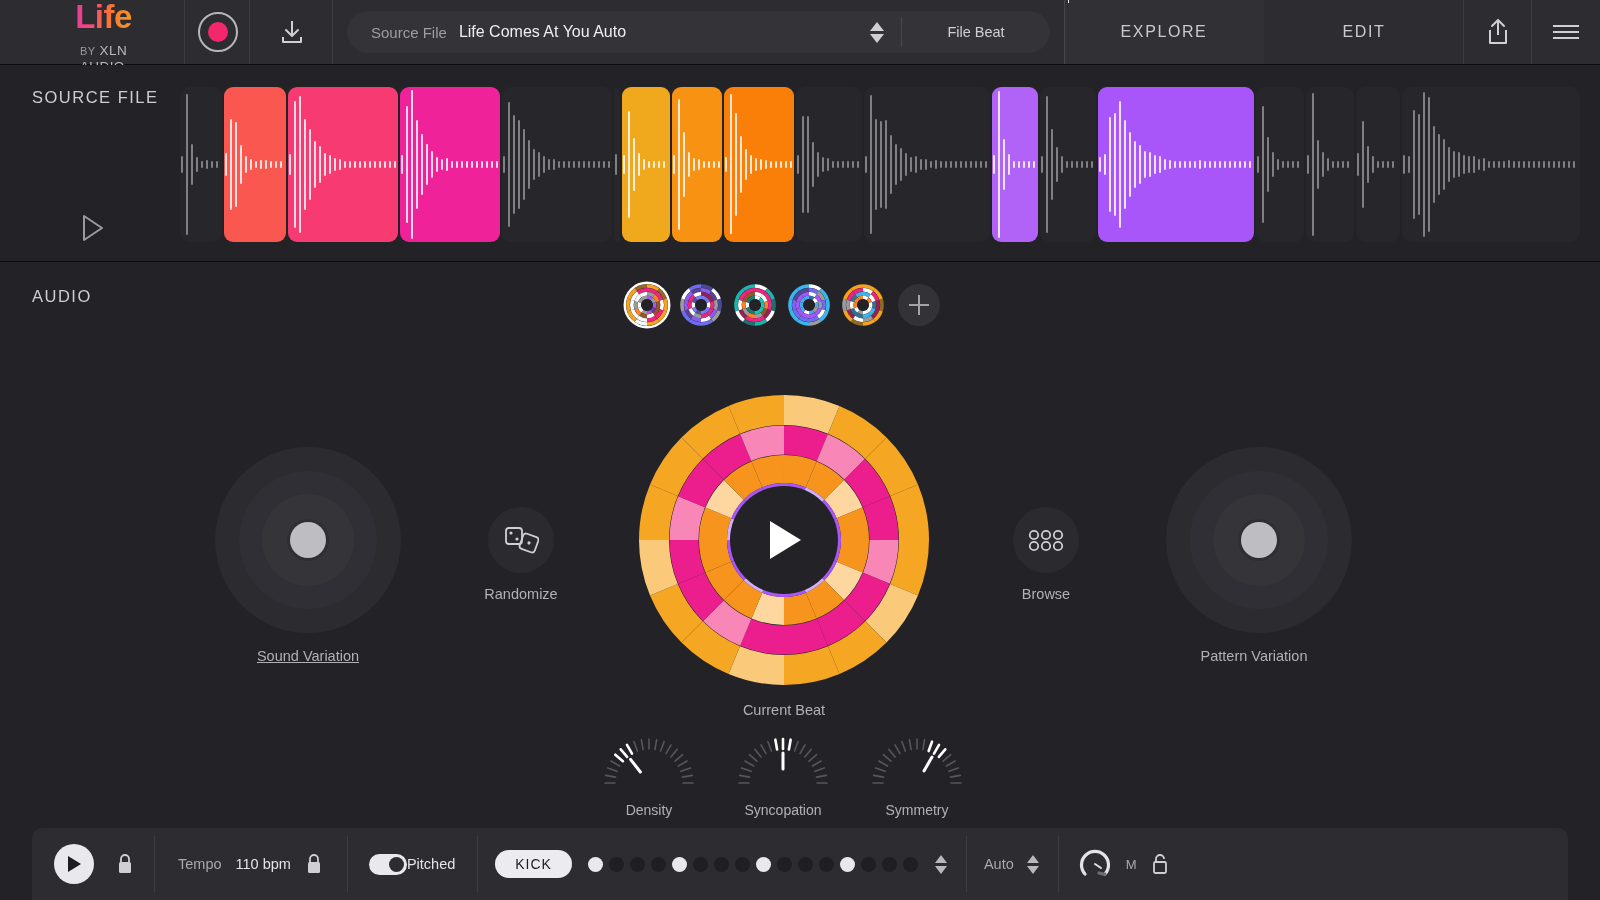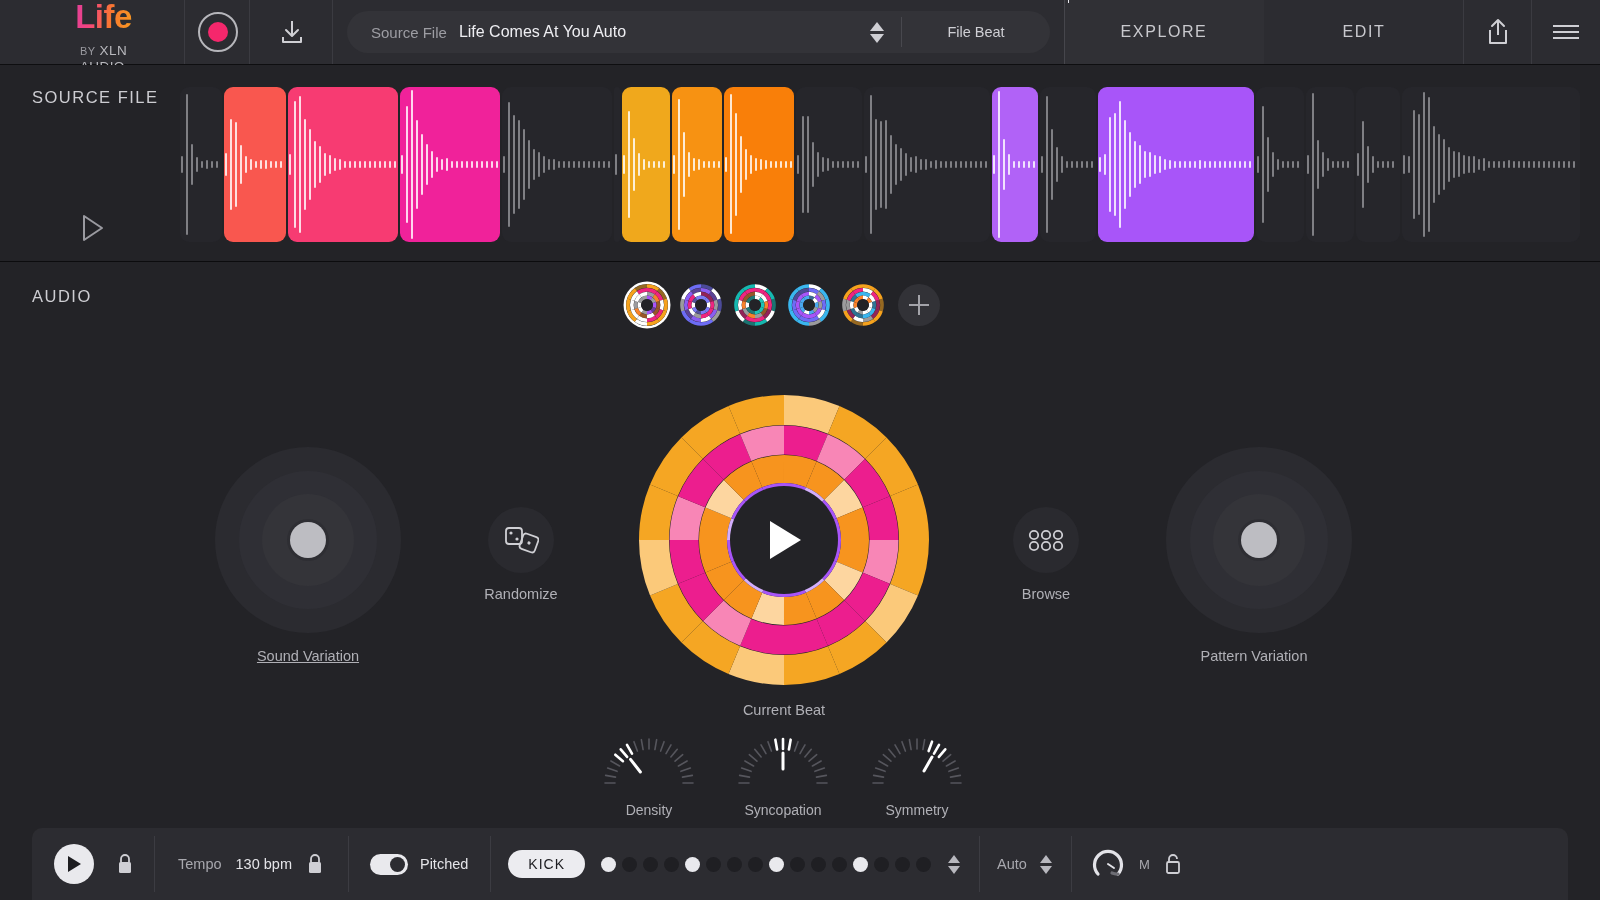--- a/index.html
+++ b/index.html
@@ -1005,29 +1005,29 @@
       </div>
       <svg width="18" height="22" viewBox="0 0 18 22">
         <path d="M5 9 L5 6 A4 4 0 0 1 13 6 L13 9" fill="none" stroke="#cfcfd4" stroke-width="1.8"></path>
         <rect x="3" y="9" width="12" height="11" rx="1.5" fill="#cfcfd4"></rect>
       </svg>
     </div>
 
 
     <div class="bb-sec" style="padding: 0 24px; gap: 14px;">
       <span class="bb-lbl">Tempo</span>
-      <span class="bb-val">130 bpm</span>
+      <span class="bb-val">110 bpm</span>
       <svg width="18" height="22" viewBox="0 0 18 22">
         <path d="M5 9 L5 6 A4 4 0 0 1 13 6 L13 9" fill="none" stroke="#cfcfd4" stroke-width="1.8"></path>
         <rect x="3" y="9" width="12" height="11" rx="1.5" fill="#cfcfd4"></rect>
       </svg>
     </div>
 
 
-    <div class="bb-sec" style="padding: 0 22px; gap: 12px;">
+    <div class="bb-sec" style="padding: 0 22px; ">
       <div class="toggle"></div>
       <span class="bb-val">Pitched</span>
     </div>
 
     <div class="bb-sec" style="padding: 0 18px; gap: 16px;">
       <div class="kick-pill">KICK</div>
       <div class="steps" id="steps">
           <div class="step on"></div>
           <div class="step"></div>
           <div class="step"></div>

